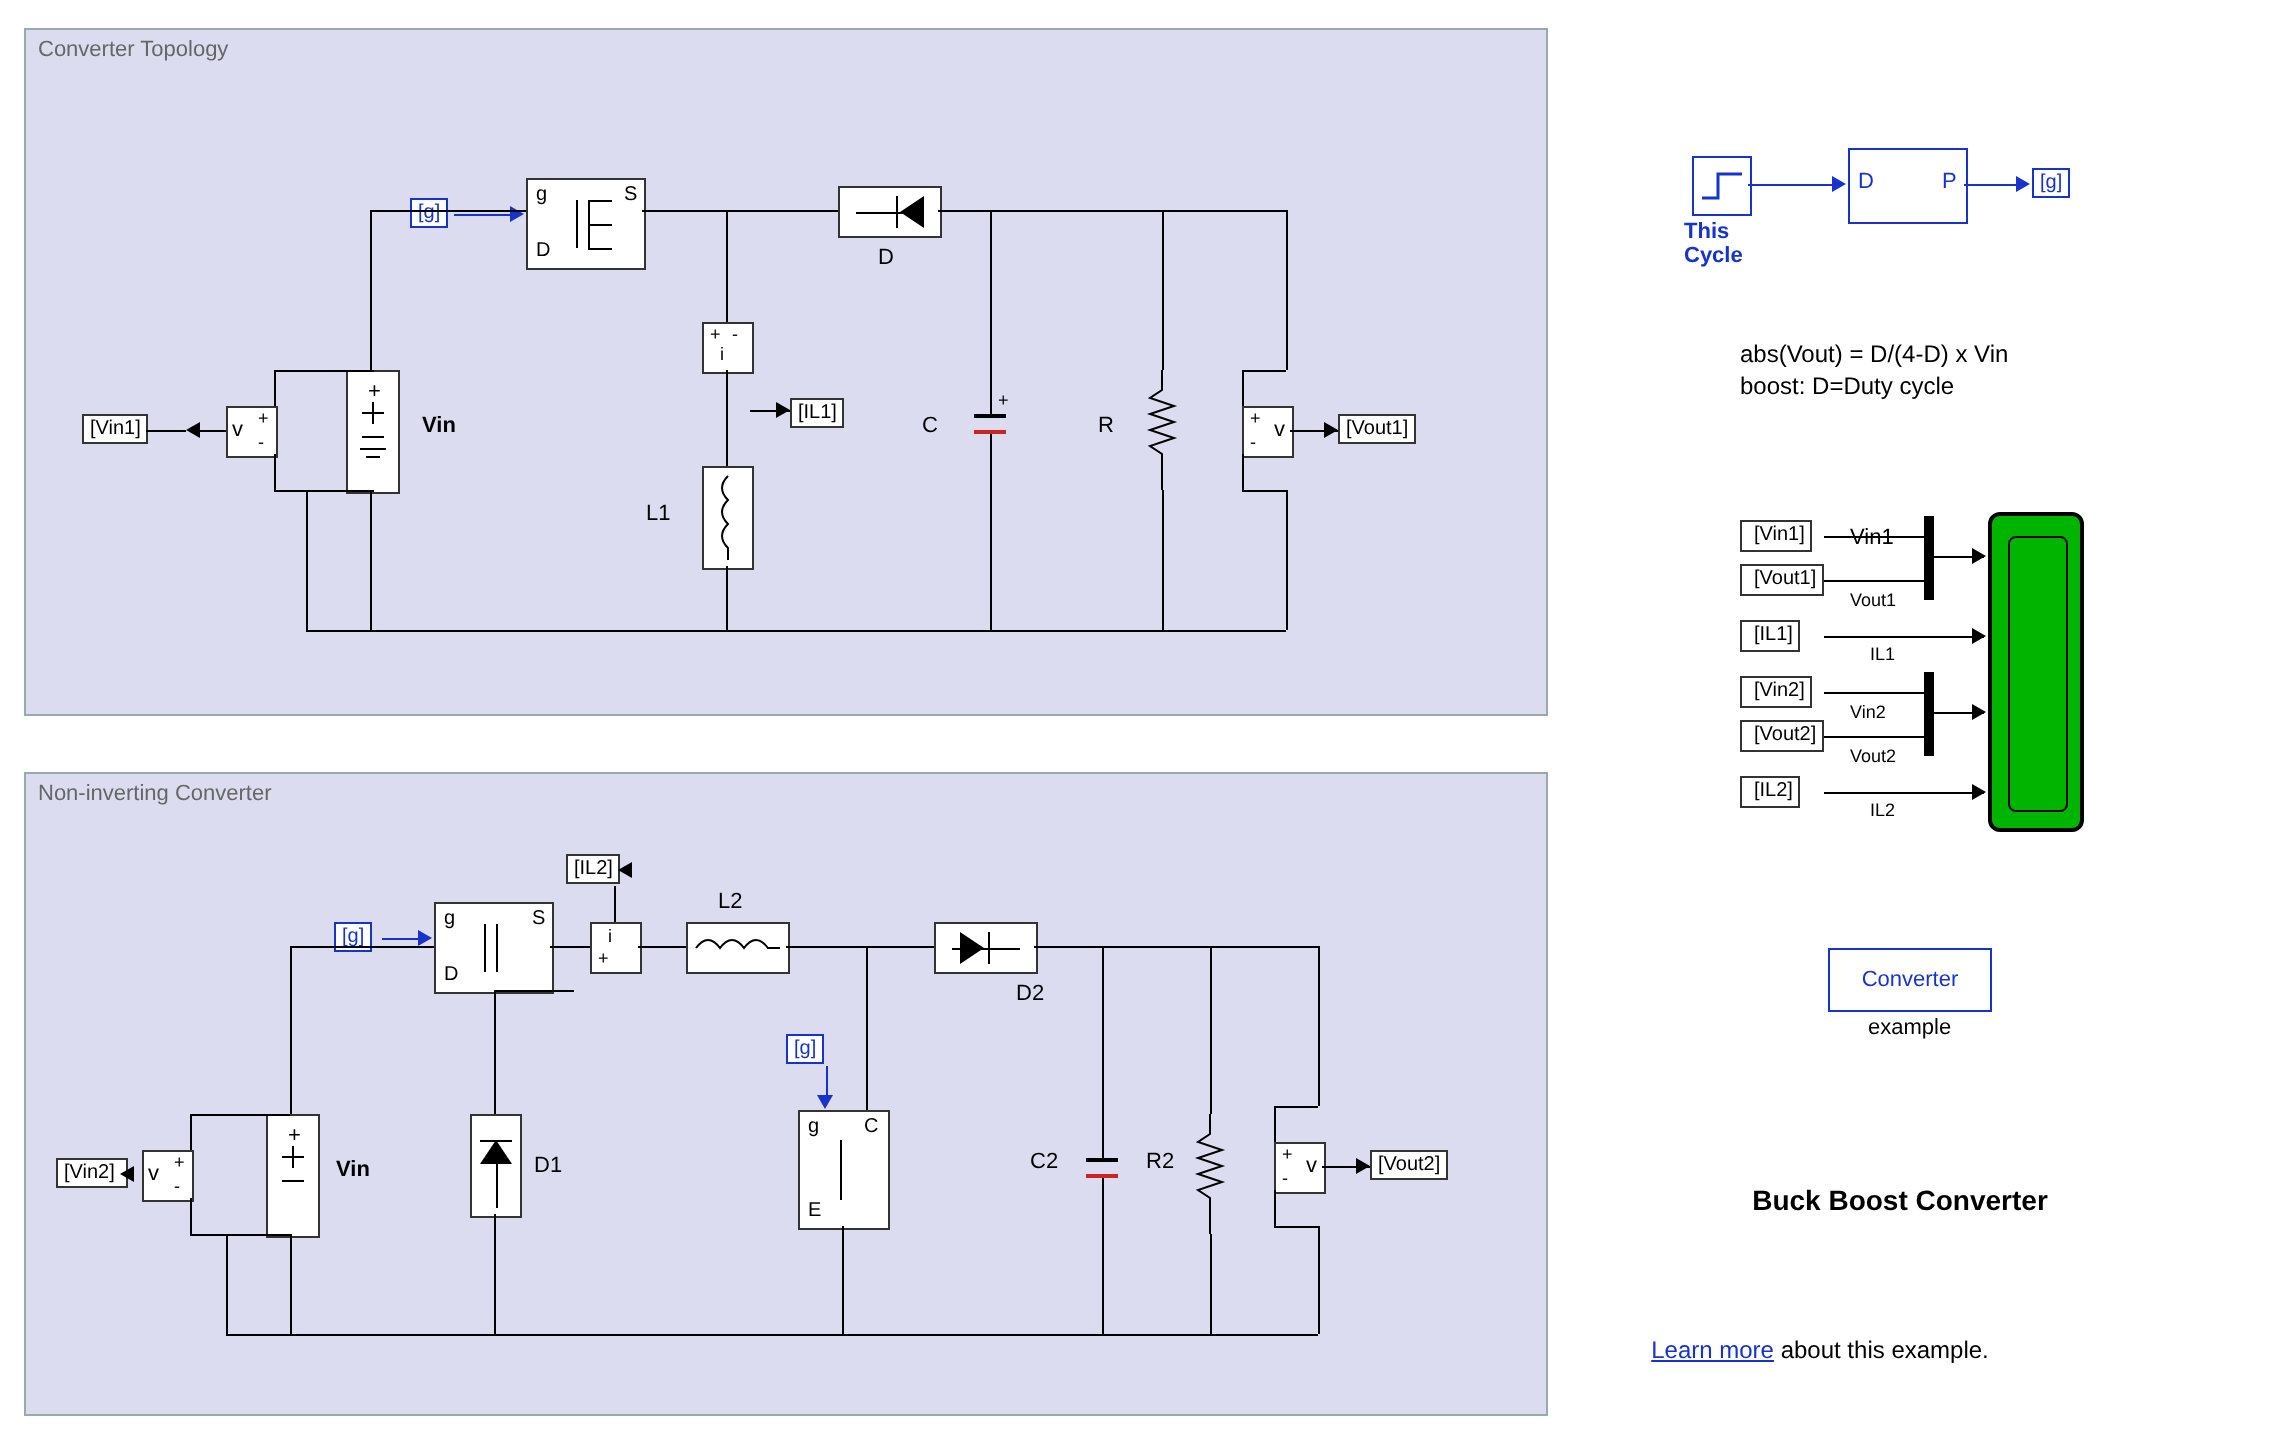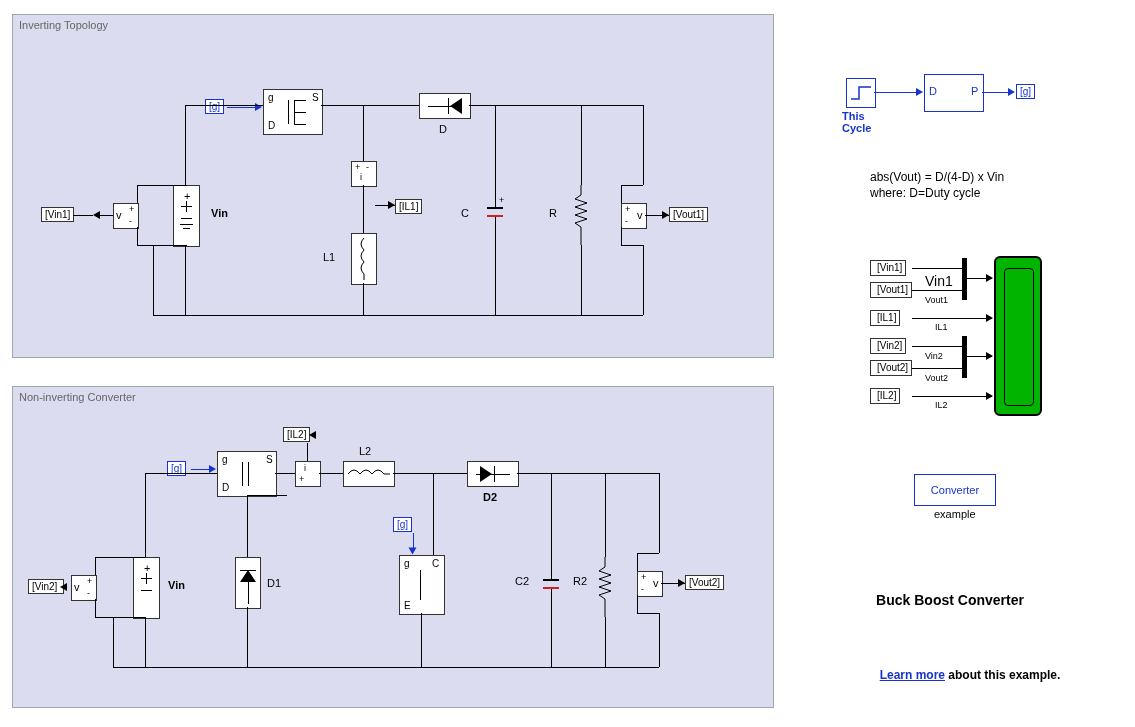--- a/index.html
+++ b/index.html
@@ -25,21 +25,21 @@
   .title{font-weight:bold;font-size:14px;text-align:center;}
   .desc{font-size:11px;width:260px;}
   .link-line{font-size:12px;text-align:center;width:260px;}
 </style>
 </head>
 <body>
 
 <div class="canvas">
 
   <div class="panel" style="left:12px;top:14px;width:760px;height:342px;">
-    <div class="panel-title">Inverting Topology</div>
+    <div class="panel-title">Converter Topology</div>
 
     <div class="blk" style="left:160px;top:170px;width:25px;height:60px;">
       <div class="lbl" style="left:10px;top:4px;">+</div>
       <div class="line" style="left:7px;top:20px;width:11px;height:1px;"></div>
       <div class="line" style="left:12px;top:15px;width:1px;height:11px;"></div>
       <div class="line" style="left:7px;top:32px;width:11px;height:1px;"></div>
       <div class="line" style="left:6px;top:38px;width:13px;height:1px;"></div>
       <div class="line" style="left:9px;top:42px;width:7px;height:1px;"></div>
     </div>
     <div class="lbl" style="left:198px;top:192px;font-weight:bold;">Vin</div>
@@ -215,21 +215,21 @@
       <div class="lbl" style="left:32px;top:2px;font-size:10px;">C</div>
       <div class="lbl" style="left:4px;top:44px;font-size:10px;">E</div>
       <div class="line" style="left:20px;top:14px;width:1px;height:30px;"></div>
     </div>
 
     <div class="blk" style="left:454px;top:74px;width:50px;height:24px;">
       <div style="position:absolute;left:12px;top:4px;width:0;height:0;border-top:8px solid transparent;border-bottom:8px solid transparent;border-left:12px solid #000;"></div>
       <div class="line" style="left:26px;top:4px;width:1px;height:16px;"></div>
       <div class="line" style="left:8px;top:12px;width:34px;height:1px;"></div>
     </div>
-    <div class="lbl" style="left:470px;top:104px;font-weight:bold;">D2</div>
+    <div class="lbl" style="left:495px;top:104px;">D2</div>
 
     <div class="lbl" style="left:502px;top:188px;">C2</div>
     <div class="blk" style="left:526px;top:170px;width:24px;height:60px;border:none;background:none;">
       <div class="line" style="left:12px;top:0px;width:1px;height:22px;"></div>
       <div class="line" style="left:4px;top:22px;width:16px;height:2px;"></div>
       <div class="line" style="left:4px;top:30px;width:16px;height:2px;background:#cc2222;"></div>
       <div class="line" style="left:12px;top:32px;width:1px;height:28px;"></div>
     </div>
 
     <div class="lbl" style="left:560px;top:188px;">R2</div>
@@ -295,30 +295,30 @@
   <div class="arrow r blue" style="left:916px;top:88px;"></div>
   <div class="blk" style="left:924px;top:74px;width:58px;height:36px;border-color:#1733cc;">
     <div class="lbl blue" style="left:4px;top:10px;">D</div>
     <div class="lbl blue" style="left:46px;top:10px;">P</div>
   </div>
   <div class="line blue" style="left:982px;top:92px;width:28px;height:1px;"></div>
   <div class="arrow r blue" style="left:1008px;top:88px;"></div>
   <div class="tag blue" style="left:1016px;top:84px;">[g]</div>
 
   <div class="lbl" style="left:870px;top:170px;font-size:12px;">abs(Vout) = D/(4-D) x Vin</div>
-  <div class="lbl" style="left:870px;top:186px;font-size:12px;">where: D=Duty cycle</div>
+  <div class="lbl" style="left:870px;top:186px;font-size:12px;">boost: D=Duty cycle</div>
 
   <div class="from-tag" style="left:870px;top:260px;">[Vin1]</div>
   <div class="from-tag" style="left:870px;top:282px;">[Vout1]</div>
   <div class="from-tag" style="left:870px;top:310px;">[IL1]</div>
   <div class="from-tag" style="left:870px;top:338px;">[Vin2]</div>
   <div class="from-tag" style="left:870px;top:360px;">[Vout2]</div>
   <div class="from-tag" style="left:870px;top:388px;">[IL2]</div>
 
-  <div class="lbl" style="left:925px;top:273px;font-size:14px;">Vin1</div>
+  <div class="lbl" style="left:925px;top:263px;font-size:11px;">Vin1</div>
   <div class="lbl" style="left:925px;top:295px;font-size:9px;">Vout1</div>
   <div class="lbl" style="left:935px;top:322px;font-size:9px;">IL1</div>
   <div class="lbl" style="left:925px;top:351px;font-size:9px;">Vin2</div>
   <div class="lbl" style="left:925px;top:373px;font-size:9px;">Vout2</div>
   <div class="lbl" style="left:935px;top:400px;font-size:9px;">IL2</div>
 
   <div class="line" style="left:912px;top:268px;width:50px;height:1px;"></div>
   <div class="line" style="left:912px;top:290px;width:50px;height:1px;"></div>
   <div class="line" style="left:912px;top:318px;width:80px;height:1px;"></div>
   <div class="line" style="left:912px;top:346px;width:50px;height:1px;"></div>
@@ -337,17 +337,17 @@
   <div class="scope" style="left:994px;top:256px;width:44px;height:156px;">
     <div class="scope-inner" style="left:8px;top:10px;width:28px;height:136px;"></div>
   </div>
 
   <div class="blk" style="left:914px;top:474px;width:80px;height:30px;border-color:#1733cc;text-align:center;line-height:30px;">
     <span class="blue" style="font-size:11px;">Converter</span>
   </div>
   <div class="lbl" style="left:934px;top:508px;">example</div>
 
   <div class="title" style="position:absolute;left:820px;top:592px;width:260px;">Buck Boost Converter</div>
-  <div class="link-line" style="position:absolute;left:840px;top:668px;font-weight:bold;">
+  <div class="link-line" style="position:absolute;left:780px;top:668px;">
     <a href="#">Learn more</a><span> about this example.</span>
   </div>
 
 </div>
 
 </body></html>

